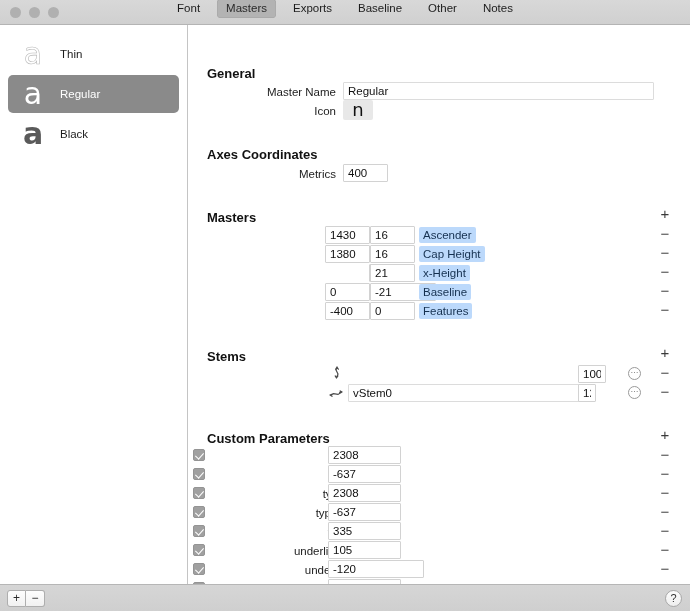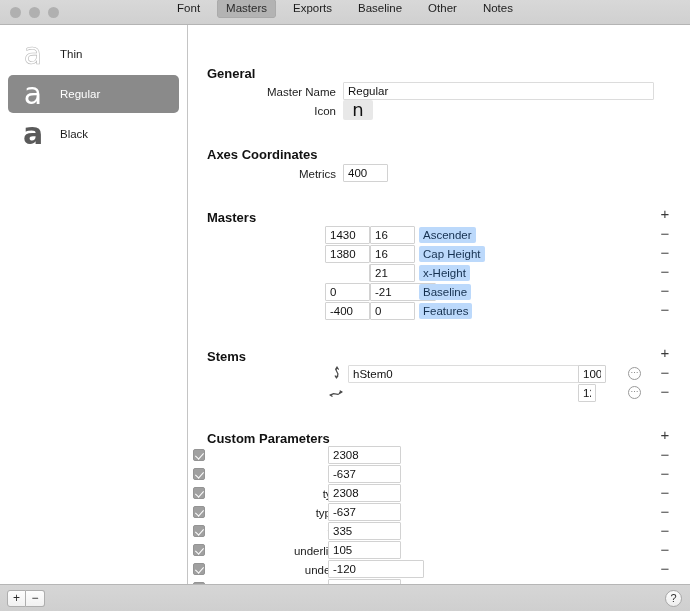--- a/index.html
+++ b/index.html
@@ -368,30 +368,30 @@
       <div class="rembtn" style="top:278px; left:470px">−</div>
 
       <div class="section-title" style="top:324px">Stems</div>
       <div class="addbtn" style="top:321px; left:470px">+</div>
 
       <div class="stem-icon" style="top:340px; left:140px">
         <svg width="18" height="18" viewBox="0 0 18 18">
           <path d="M9 2 L8 5 L10 9 L8.5 13 M9 2 L7.6 4.2 M9 2 L10.4 4.2 M8.5 13 L7.2 10.9 M8.5 13 L9.9 11" stroke="#4a4a4a" stroke-width="1.2" fill="none" stroke-linecap="round"></path>
         </svg>
       </div>
-      <input class="tf wide" style="top: 340px; left: 160px; width: 235px;" value="hStem0">
       <input class="tf" style="top: 340px; left: 390px; width: 28px;" value="100">
       <div class="dots-btn" style="top:342px; left:440px">⋯</div>
       <div class="rembtn" style="top:341px; left:470px">−</div>
 
       <div class="stem-icon" style="top:359px; left:140px">
         <svg width="18" height="18" viewBox="0 0 18 18">
           <path d="M2 11 L5.5 9.6 L10 10.4 L14 8 M2 11 L4.4 10.4 M2 11 L4.1 12.3 M14 8 L11.6 8.3 M14 8 L12.2 6.9" stroke="#4a4a4a" stroke-width="1.2" fill="none" stroke-linecap="round"></path>
         </svg>
       </div>
+      <input class="tf wide" style="top: 359px; left: 160px; width: 235px;" value="vStem0">
       <input class="tf" style="top: 359px; left: 390px; width: 18px;" value="120">
       <div class="dots-btn" style="top:361px; left:440px">⋯</div>
       <div class="rembtn" style="top:360px; left:470px">−</div>
 
       <div class="section-title" style="top:406px">Custom Parameters</div>
       <div class="addbtn" style="top:403px; left:470px">+</div>
 
       <div class="cbx" style="top:424px; left:5px"></div>
       <div class="field-label" style="top:425px; left:25px; width:180px">winAscent</div>
       <input class="tf" style="top: 421px; left: 140px; width: 73px;" value="2308">

